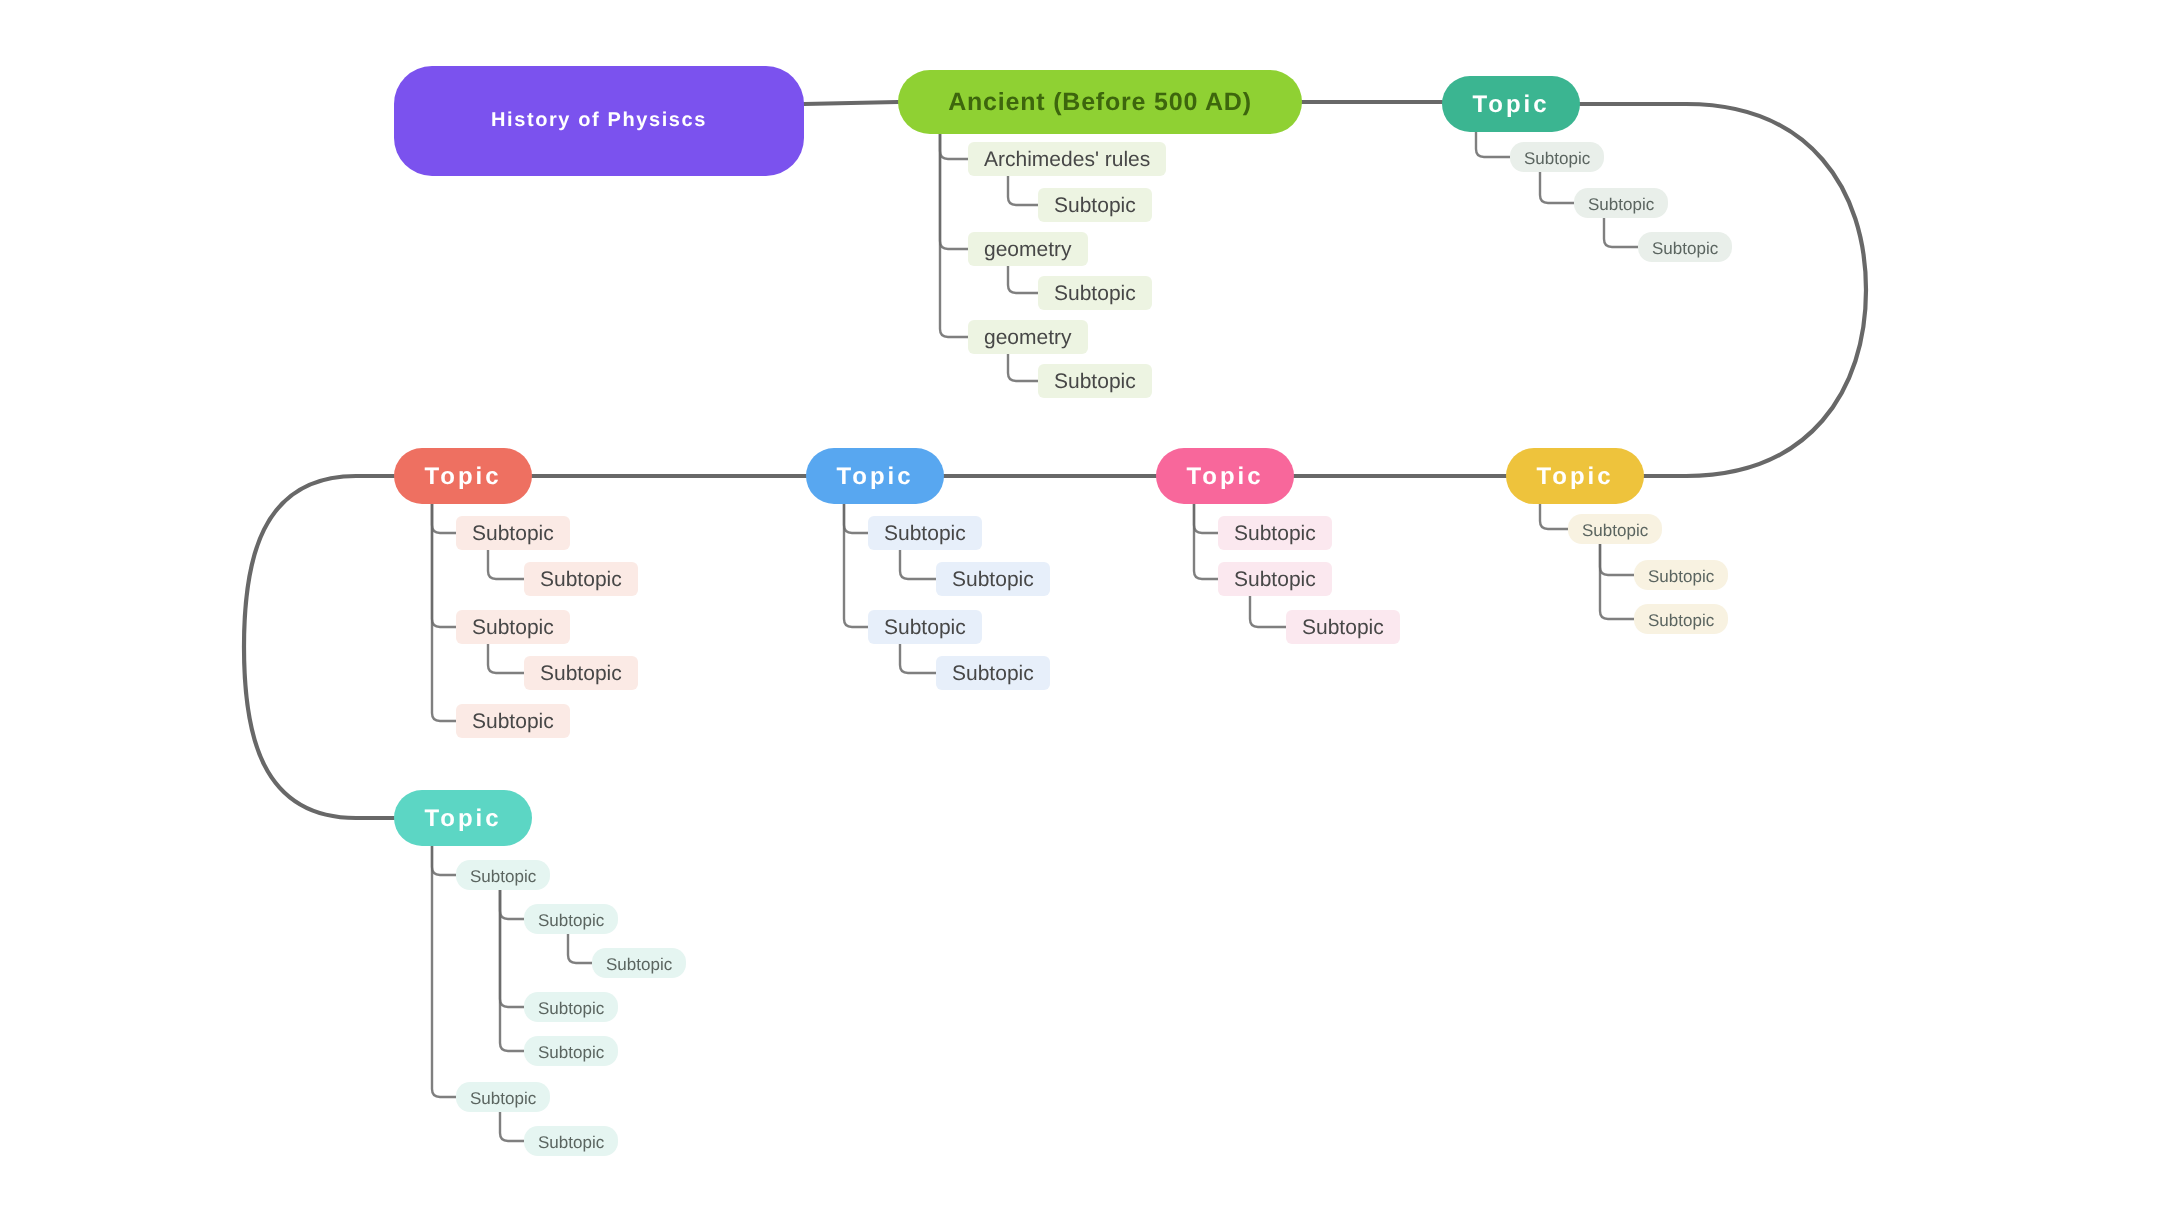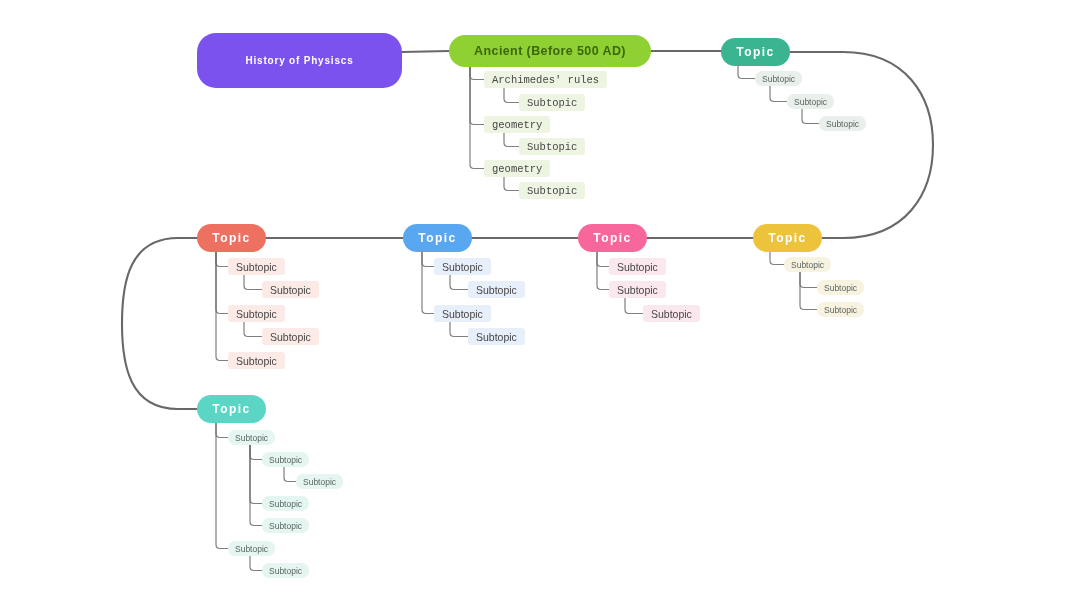--- a/index.html
+++ b/index.html
@@ -32,21 +32,21 @@
   .t-coral{background:var(--coral-fill);}
   .t-blue{background:var(--blue-fill);}
   .t-pink{background:var(--pink-fill);}
   .t-yellow{background:var(--yellow-fill);}
   .t-mint{background:var(--mint-fill);}
   .sub{
     height:17px;padding:0 8px;border-radius:3px;
     font-size:10.5px;color:var(--sub-text);
   }
   .sub.small{height:15px;font-size:8.5px;border-radius:7px;padding:0 7px;}
-  .sub-green{background:var(--sub-green-bg);font-family:Liberation Mono, monospace;}
+  .sub-green{background:var(--sub-green-bg);}
   .sub-grayg{background:var(--sub-gray-green-bg);color:var(--sub-small-text);}
   .sub-cream{background:var(--sub-cream-bg);color:var(--sub-small-text);}
   .sub-pink{background:var(--sub-pink-bg);}
   .sub-blue{background:var(--sub-blue-bg);}
   .sub-salmon{background:var(--sub-salmon-bg);}
   .sub-mint{background:var(--sub-mint-bg);color:var(--sub-small-text);}
 </style>
 </head>
 <body>
 

